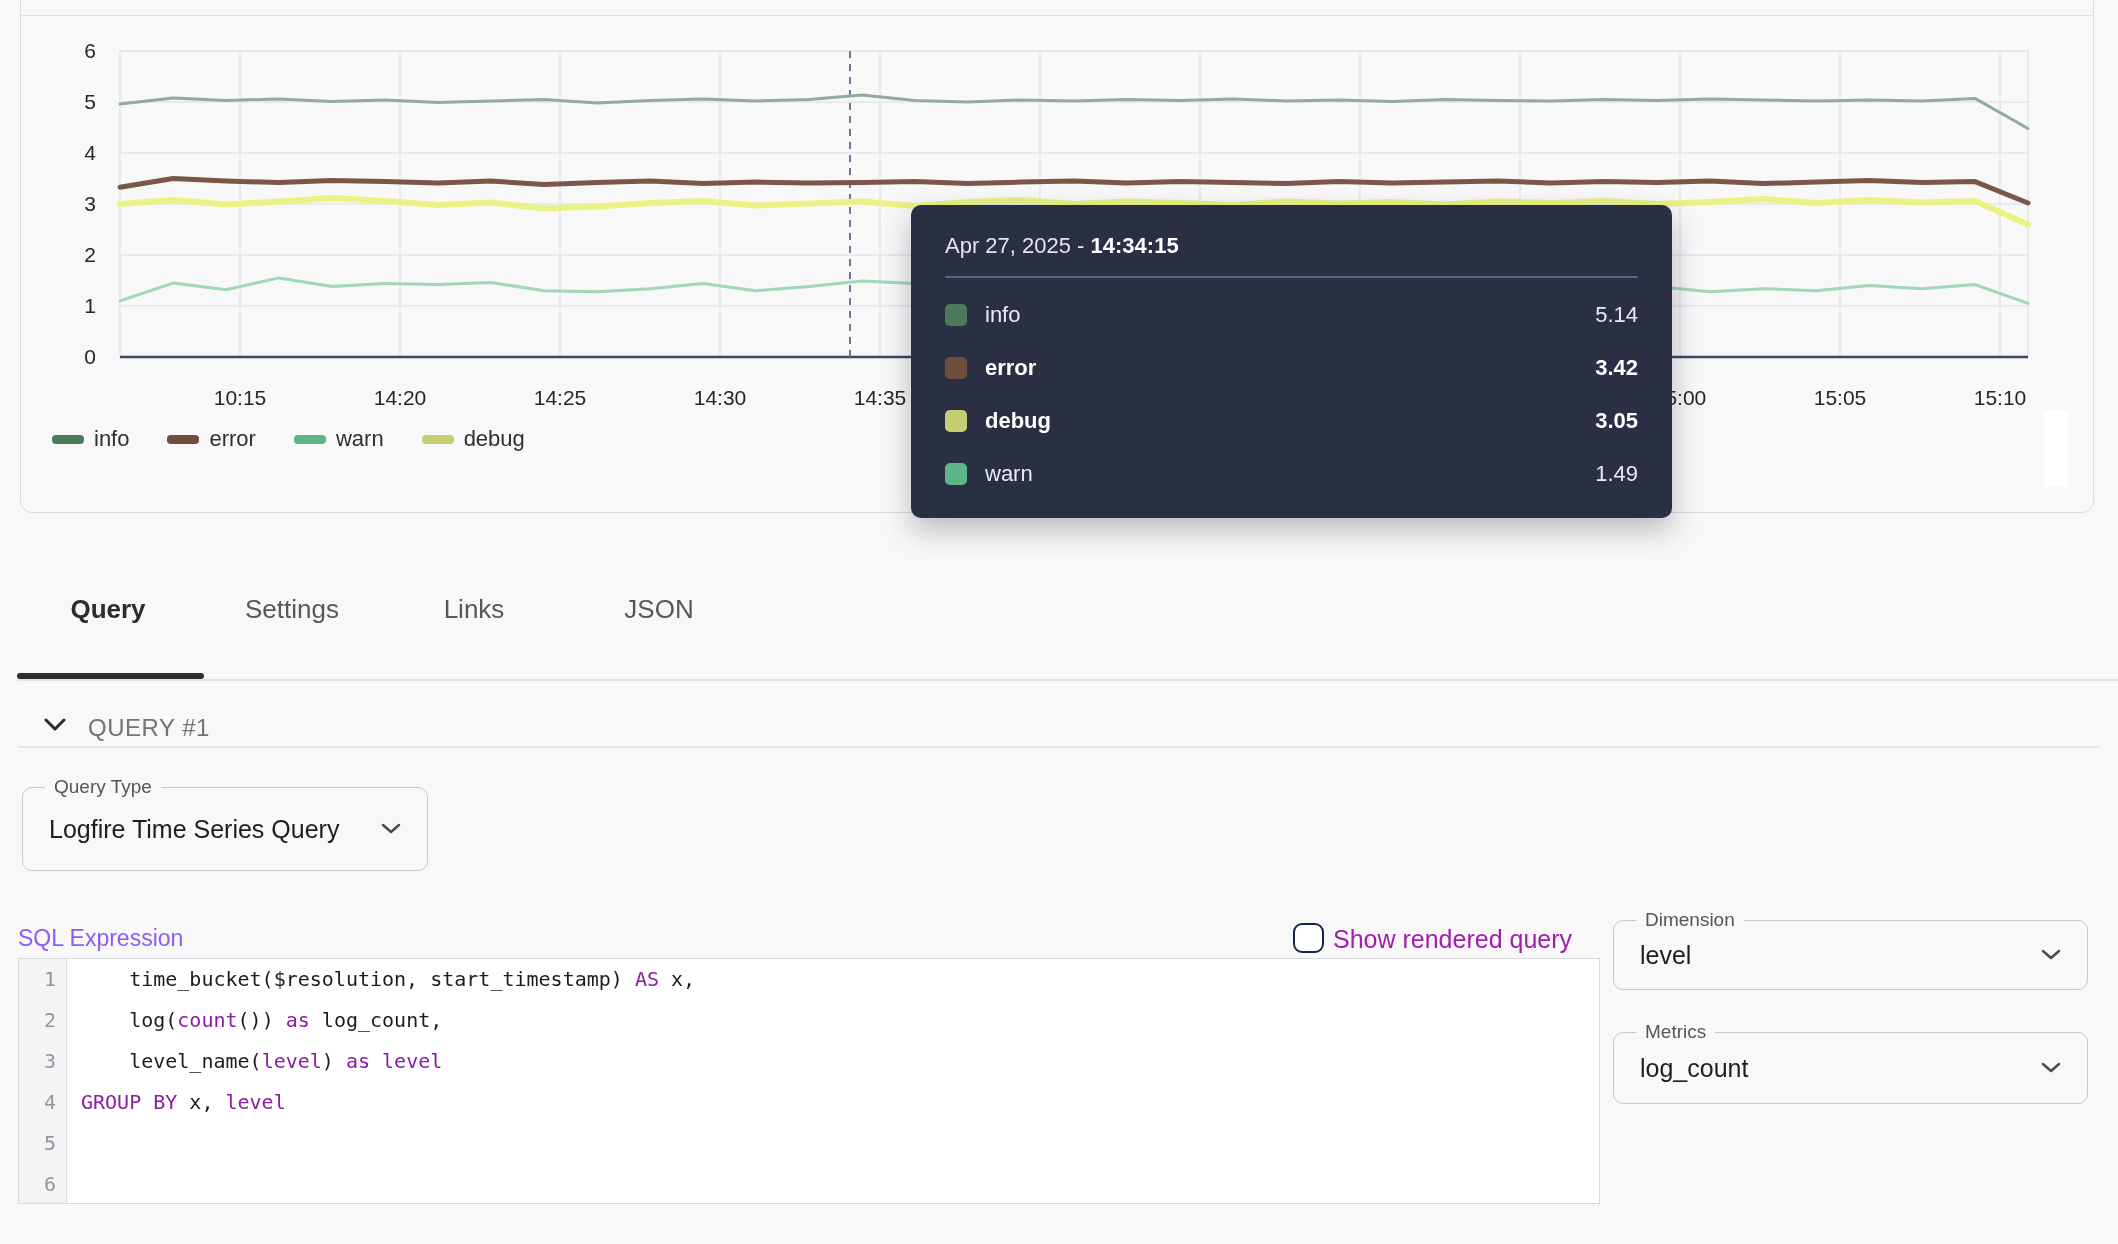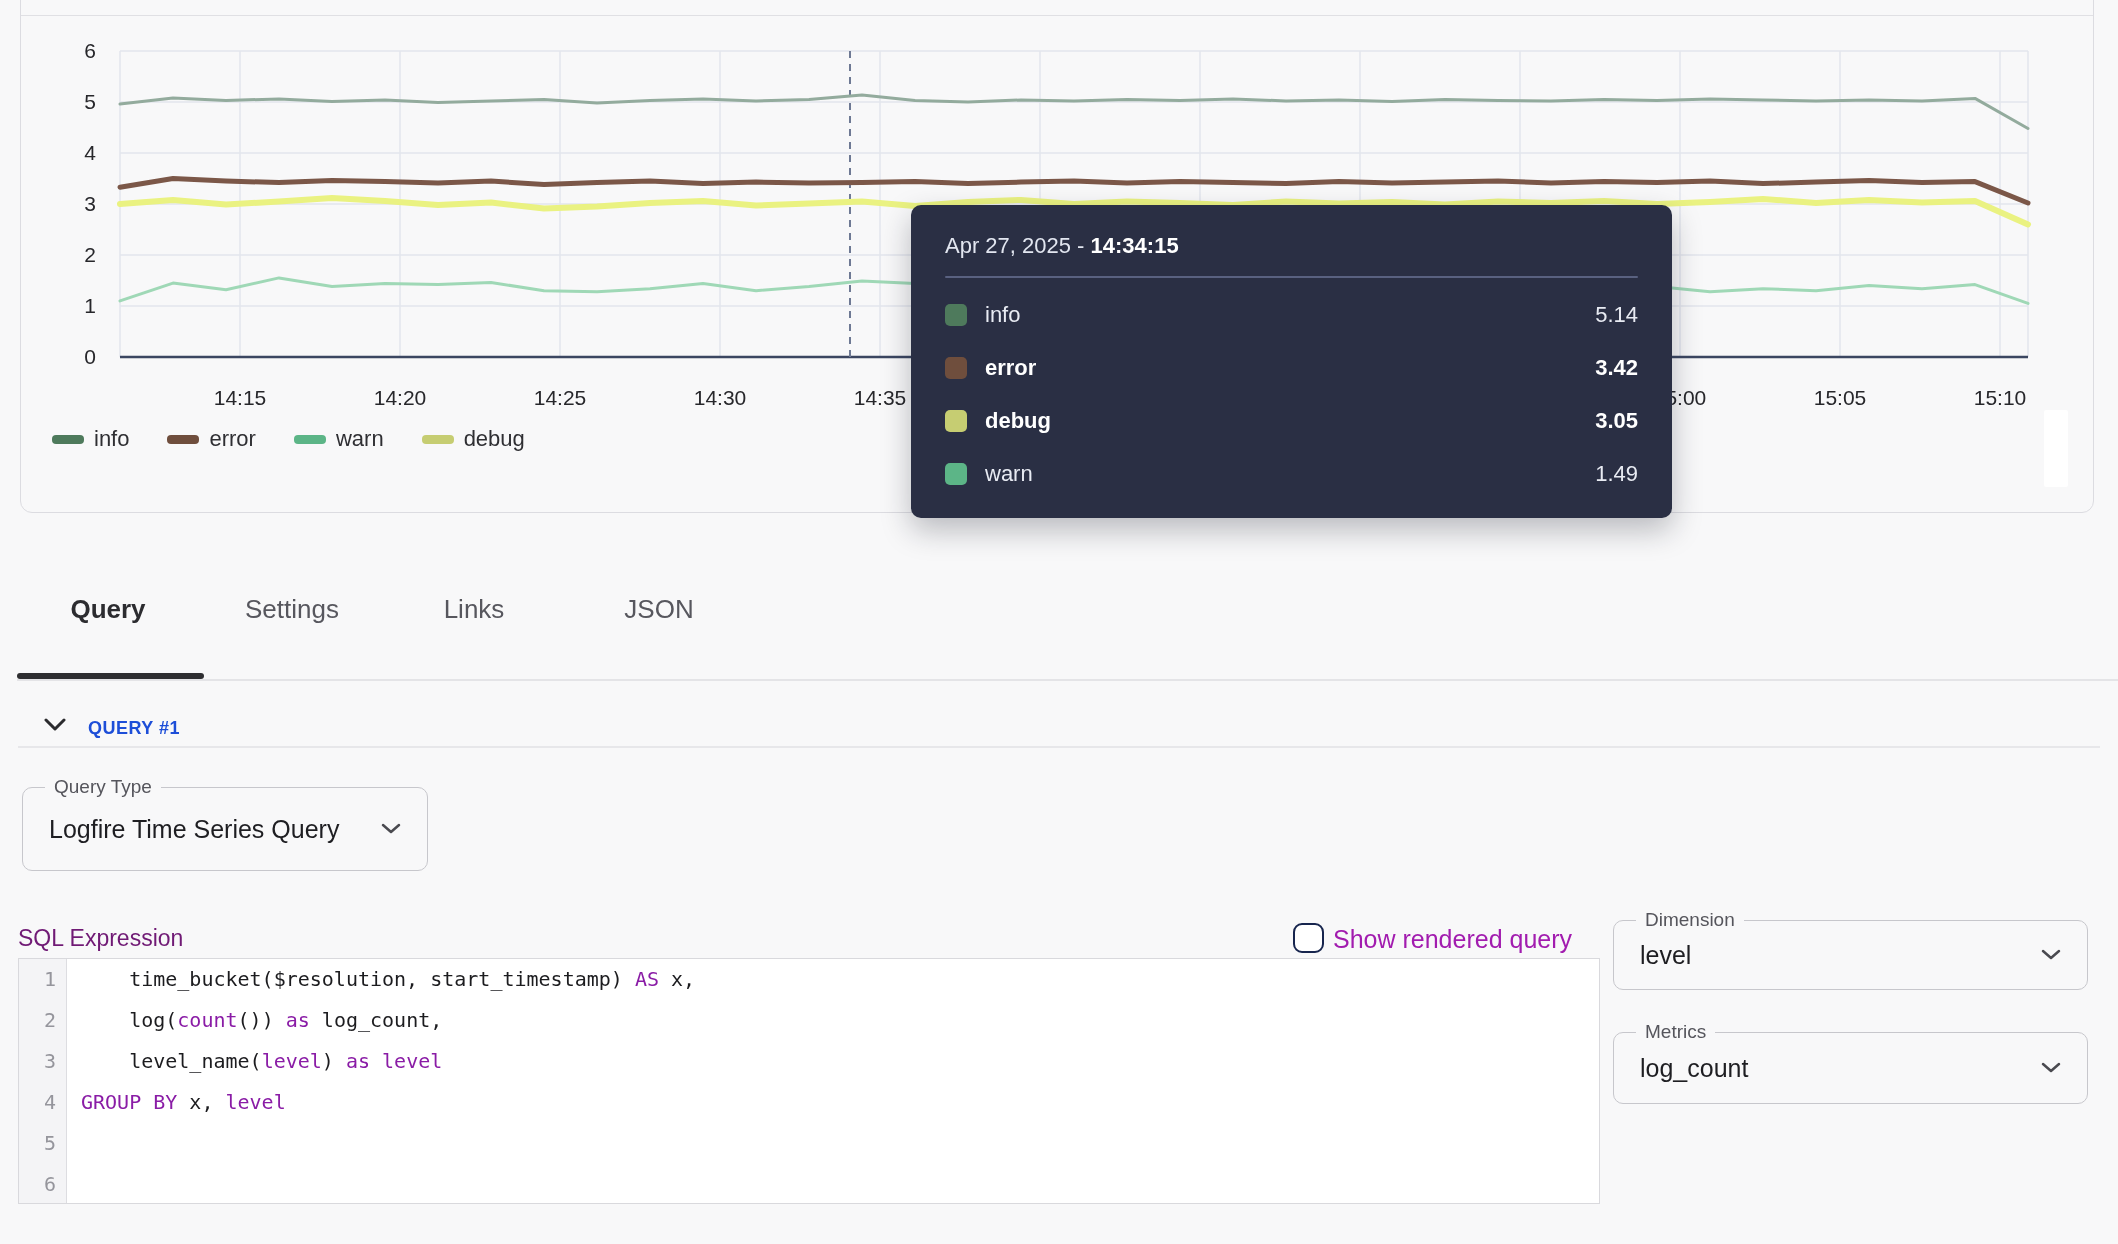--- a/index.html
+++ b/index.html
@@ -39,38 +39,38 @@
   .tt-swatch{width:22px;height:22px;border-radius:5px;display:inline-block;}
   .tt-row.bold{font-weight:700;color:#ffffff;}
   
   .tabs{position:absolute;left:0;top:588px;width:100%;height:60px;}
   .tab{position:absolute;top:0;transform:translateX(-50%);font-size:26px;line-height:42px;color:#57575e;cursor:pointer;white-space:nowrap;}
   .tab.active{color:#2c2c30;font-weight:700;}
   .tab-underline{position:absolute;left:17px;top:673px;width:187px;height:6px;background:#2e2e31;border-radius:3px;}
   .tab-divider{position:absolute;left:17px;right:0;top:679px;height:2px;background:#e4e4e7;}
   
   .q-chevron{position:absolute;left:44px;top:717px;cursor:pointer;}
-  .q-title{position:absolute;left:88px;top:714px;font-size:18px;font-weight:700;letter-spacing:.5px;color:#1d4ed8;line-height:28px;}
+  .q-title{position:absolute;left:88px;top:714px;font-size:24px;font-weight:400;letter-spacing:.5px;color:#737373;line-height:28px;}
   .q-divider{position:absolute;left:18px;top:746px;width:2082px;height:1.5px;background:#e7e7ea;}
   
   .fieldset{
     position:absolute;border:1.5px solid #c7c7cc;border-radius:10px;background:transparent;
     display:flex;align-items:center;cursor:pointer;box-sizing:border-box;
   }
   .fieldset-label{
     position:absolute;top:-12px;left:22px;padding:0 9px;background:#f8f8f9;
     font-size:19px;color:#55555c;line-height:22px;white-space:nowrap;
   }
   .fieldset-value{font-size:25px;color:#1e1e22;padding-left:26px;white-space:nowrap;}
   .fieldset .chev{position:absolute;right:26px;top:50%;transform:translateY(-50%);}
   #query-type-select{left:22px;top:787px;width:406px;height:84px;}
   #dimension-select{left:1613px;top:920px;width:475px;height:70px;}
   #metrics-select{left:1613px;top:1032px;width:475px;height:72px;}
   
-  .sql-label{position:absolute;left:18px;top:925px;font-size:23px;color:#701a75;line-height:27px;}
+  .sql-label{position:absolute;left:18px;top:925px;font-size:23px;color:#8b5cf6;line-height:27px;}
   .editor{
     position:absolute;left:18px;top:958px;width:1582px;height:246px;box-sizing:border-box;
     background:#ffffff;border:1px solid #d9d9dd;display:flex;overflow:hidden;cursor:text;
   }
   .gutter{
     width:48px;background:#f4f4f6;border-right:1px solid #dddde1;box-sizing:border-box;
     text-align:right;padding-right:10px;flex:none;
   }
   .gutter div{font-family:"DejaVu Sans Mono", monospace;font-size:20px;line-height:41px;color:#95959c;}
   .code{padding-left:14px;flex:1;}
@@ -121,21 +121,21 @@
 <div class="y-labels" id="y-labels">
     <div class="y-label" style="top: 345px;">0</div>
     <div class="y-label" style="top: 294px;">1</div>
     <div class="y-label" style="top: 243px;">2</div>
     <div class="y-label" style="top: 192px;">3</div>
     <div class="y-label" style="top: 141px;">4</div>
     <div class="y-label" style="top: 90px;">5</div>
     <div class="y-label" style="top: 39px;">6</div>
   </div>
 <div id="x-labels">
-    <div class="x-label" style="left: 240px;">14:15</div>
+    <div class="x-label" style="left: 240px;">10:15</div>
     <div class="x-label" style="left: 400px;">14:20</div>
     <div class="x-label" style="left: 560px;">14:25</div>
     <div class="x-label" style="left: 720px;">14:30</div>
     <div class="x-label" style="left: 880px;">14:35</div>
     <div class="x-label" style="left: 1040px;">14:40</div>
     <div class="x-label" style="left: 1200px;">14:45</div>
     <div class="x-label" style="left: 1360px;">14:50</div>
     <div class="x-label" style="left: 1520px;">14:55</div>
     <div class="x-label" style="left: 1680px;">15:00</div>
     <div class="x-label" style="left: 1840px;">15:05</div>

